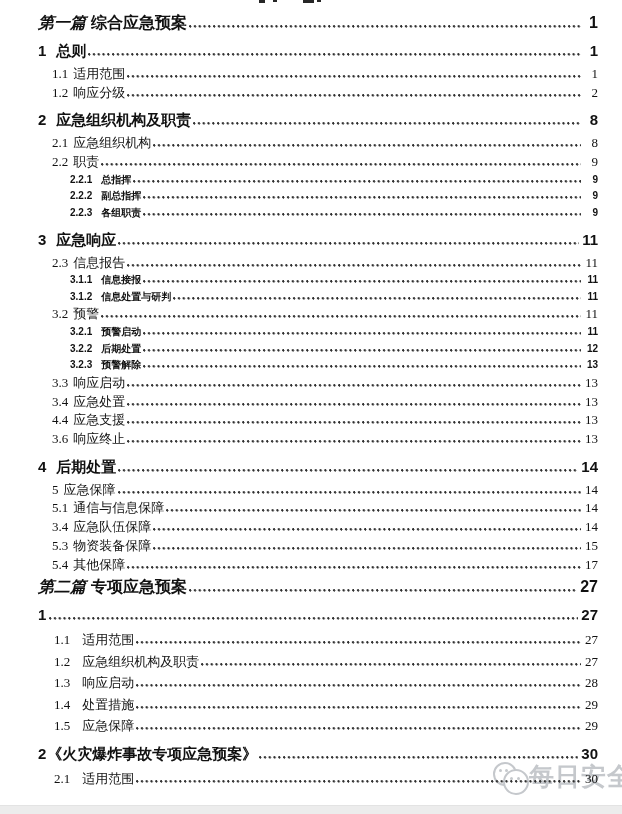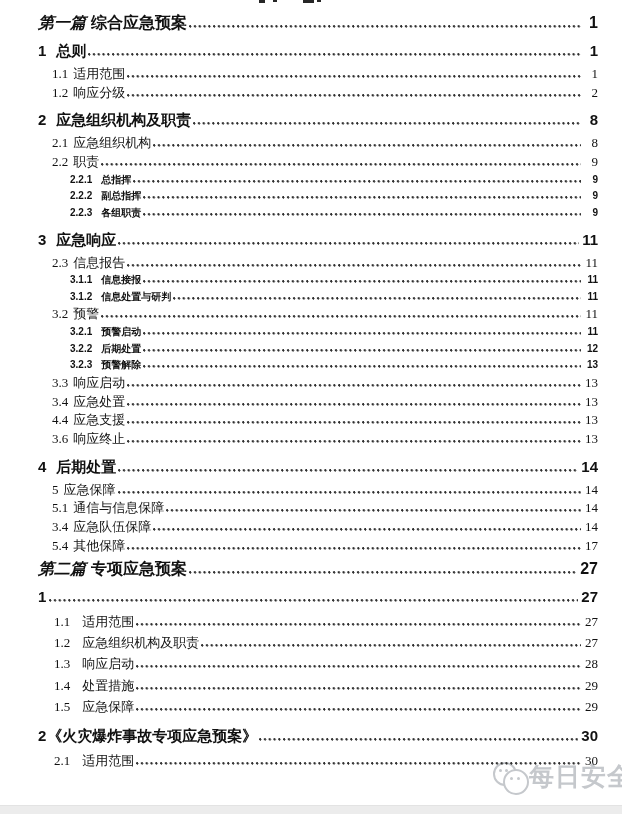--- a/index.html
+++ b/index.html
@@ -294,20 +294,26 @@
         <span class="leader"></span>
         <span class="page">14</span>
       </div>
       <div class="row r-h2">
         <span class="num">3.4</span>
         <span class="label">应急队伍保障</span>
         <span class="leader"></span>
         <span class="page">14</span>
       </div>
       <div class="row r-h2">
+        <span class="num">5.3</span>
+        <span class="label">物资装备保障</span>
+        <span class="leader"></span>
+        <span class="page">15</span>
+      </div>
+      <div class="row r-h2">
         <span class="num">5.4</span>
         <span class="label">其他保障</span>
         <span class="leader"></span>
         <span class="page">17</span>
       </div>
       <div class="row r-part">
         <span class="num">第二篇</span>
         <span class="label">专项应急预案</span>
         <span class="leader"></span>
         <span class="page">27</span>

